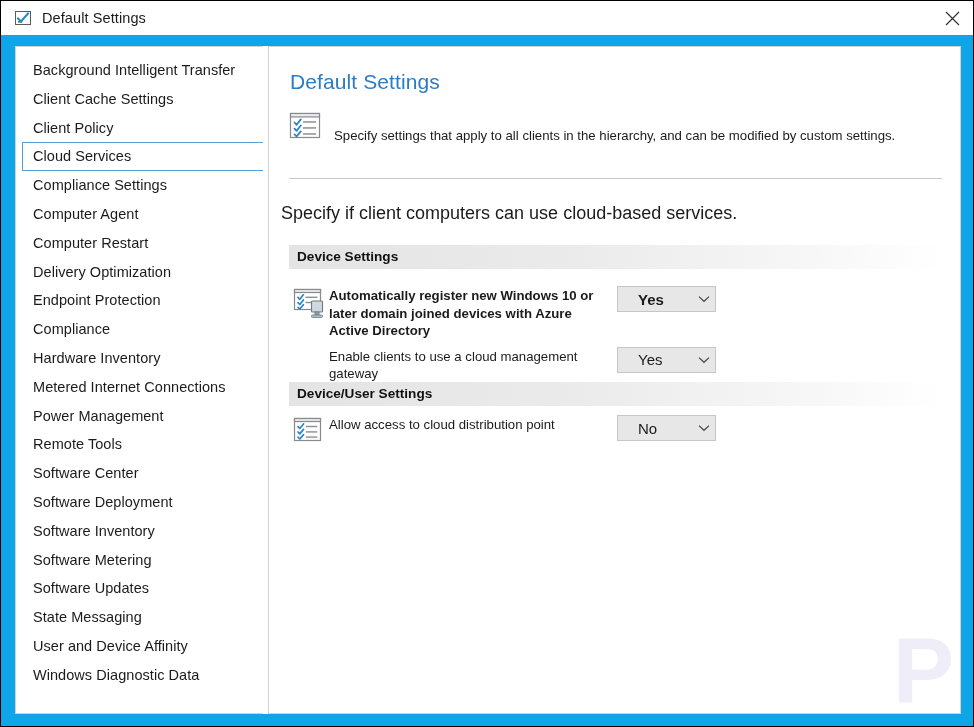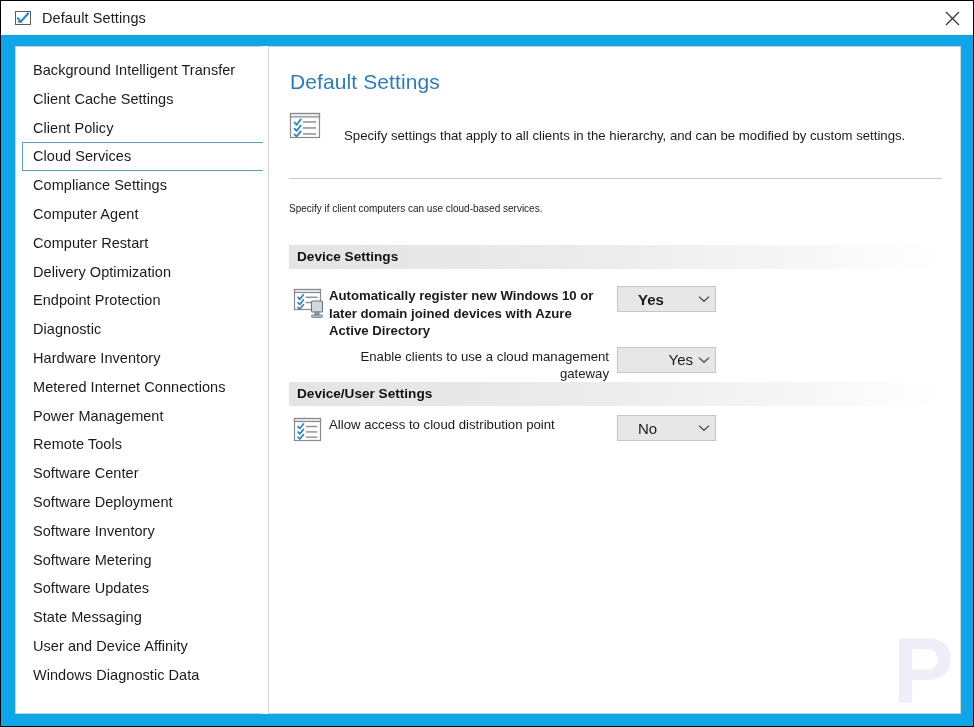--- a/index.html
+++ b/index.html
@@ -131,39 +131,39 @@
     top: 63px;
     width: 655px;
     display: flex;
     align-items: flex-start;
   }
   .doc-icon {
     flex: 0 0 auto;
     display: block;
   }
   #page-summary-text {
-    margin-left: 20px;
+    margin-left: 10px;
     margin-top: 18px;
     font-size: 13.2px;
     color: #1b1b1b;
     line-height: 16px;
   }
   #header-divider {
     position: absolute;
     left: 20px;
     top: 131px;
     width: 653px;
     height: 1px;
     background: #c8c8c8;
   }
   #section-intro {
     position: absolute;
-    left: 20px;
+    left: 12px;
     top: 156px;
-    font-size: 10px;
+    font-size: 18px;
     color: #1b1b1b;
   }
 
   
   .group { position: absolute; left: 20px; width: 653px; }
   #group-device { top: 198px; }
   #group-device-user { top: 335px; }
 
   .group-header {
     height: 24px;
@@ -226,21 +226,21 @@
   .dropdown-arrow {
     flex: 0 0 auto;
     width: 22px;
     display: flex;
     align-items: center;
     justify-content: center;
   }
 
   
   #row-device-1 { margin-top: 8px; font-weight: bold; }
-  #row-device-2 { margin-top: 7px; text-align: right; }
+  #row-device-2 { margin-top: 7px; }
   #row-device-user-1 { margin-top: 0px; }
 
   
   #watermark {
     position: absolute;
     right: 6px;
     bottom: -4px;
     font-size: 92px;
     font-weight: bold;
     color: #9a97d8;
@@ -275,21 +275,21 @@
     <div id="sidebar-list">
         <div class="sidebar-item">Background Intelligent Transfer</div>
         <div class="sidebar-item">Client Cache Settings</div>
         <div class="sidebar-item">Client Policy</div>
         <div class="sidebar-item selected">Cloud Services</div>
         <div class="sidebar-item">Compliance Settings</div>
         <div class="sidebar-item">Computer Agent</div>
         <div class="sidebar-item">Computer Restart</div>
         <div class="sidebar-item">Delivery Optimization</div>
         <div class="sidebar-item">Endpoint Protection</div>
-        <div class="sidebar-item">Diagnostic</div>
+        <div class="sidebar-item">Compliance</div>
         <div class="sidebar-item">Hardware Inventory</div>
         <div class="sidebar-item">Metered Internet Connections</div>
         <div class="sidebar-item">Power Management</div>
         <div class="sidebar-item">Remote Tools</div>
         <div class="sidebar-item">Software Center</div>
         <div class="sidebar-item">Software Deployment</div>
         <div class="sidebar-item">Software Inventory</div>
         <div class="sidebar-item">Software Metering</div>
         <div class="sidebar-item">Software Updates</div>
         <div class="sidebar-item">State Messaging</div>

